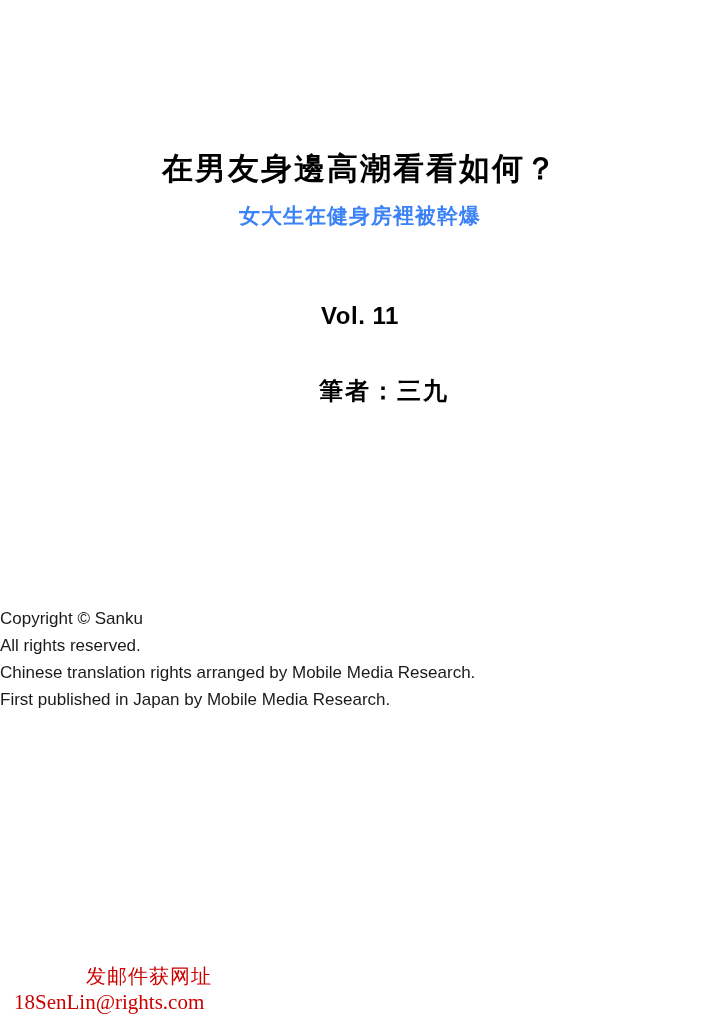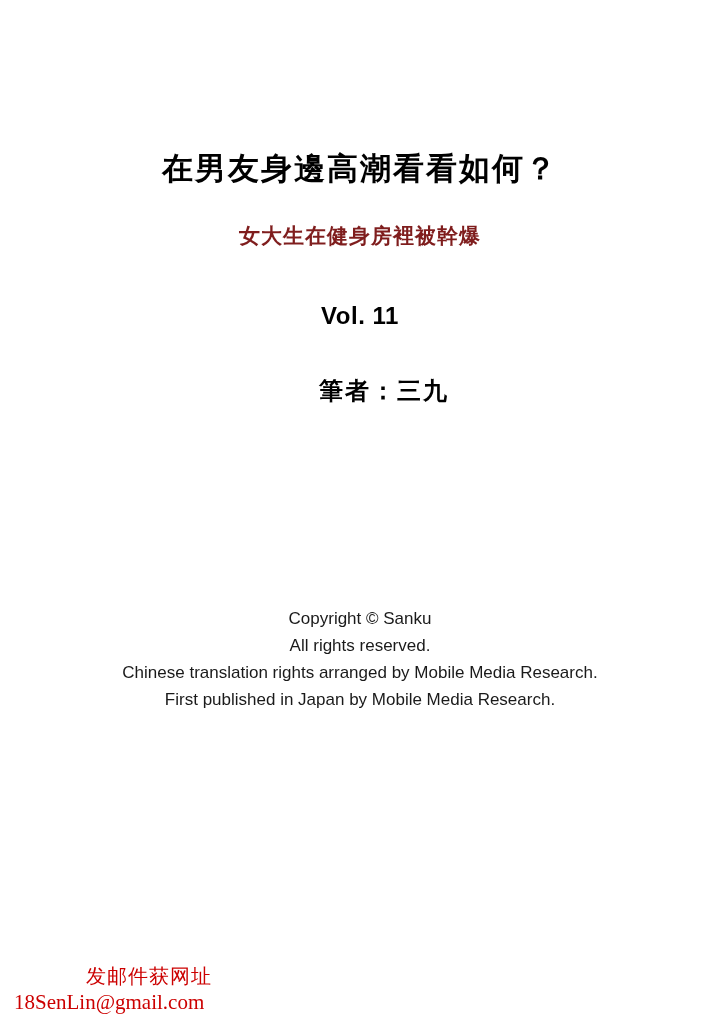--- a/index.html
+++ b/index.html
@@ -36,22 +36,22 @@
     line-height: 1.35;
     color: #000;
     margin: 8px;
     padding: 0;
   }
   .sub-title {
     font-family: "DejaVu Sans", "Liberation Sans", sans-serif;
     font-size: 21px;
     font-weight: bold;
     letter-spacing: 1px;
-    margin-top: 32px;
-    color: #7f1d1d;
+    margin-top: 12px;
+    color: #3b82f6;
   }
   .volume {
     position: absolute;
     top: 302px;
     left: 0;
     width: 720px;
     text-align: center;
     font-family: "Liberation Sans", sans-serif;
     font-size: 24px;
     font-weight: bold;
@@ -69,21 +69,20 @@
     font-weight: bold;
     letter-spacing: 2px;
     color: #000;
     margin-left: 24px;
   }
   .copyright {
     position: absolute;
     top: 605px;
     left: 0;
     width: 720px;
-    text-align: center;
     font-family: "Liberation Sans", sans-serif;
     font-size: 17px;
     line-height: 27px;
     color: #1a1a1a;
   }
   .copyright div {
     white-space: nowrap;
   }
   .watermark {
     position: absolute;
@@ -123,16 +122,16 @@
 
   <div class="copyright">
     <div>Copyright © Sanku</div>
     <div>All rights reserved.</div>
     <div>Chinese translation rights arranged by Mobile Media Research.</div>
     <div>First published in Japan by Mobile Media Research.</div>
   </div>
 
   <div class="watermark">
     <div class="wm-line1">发邮件获网址</div>
-    <div class="wm-line2">18SenLin@gmail.com</div>
+    <div class="wm-line2">18SenLin@rights.com</div>
   </div>
 
 </div>
 
 </body></html>

